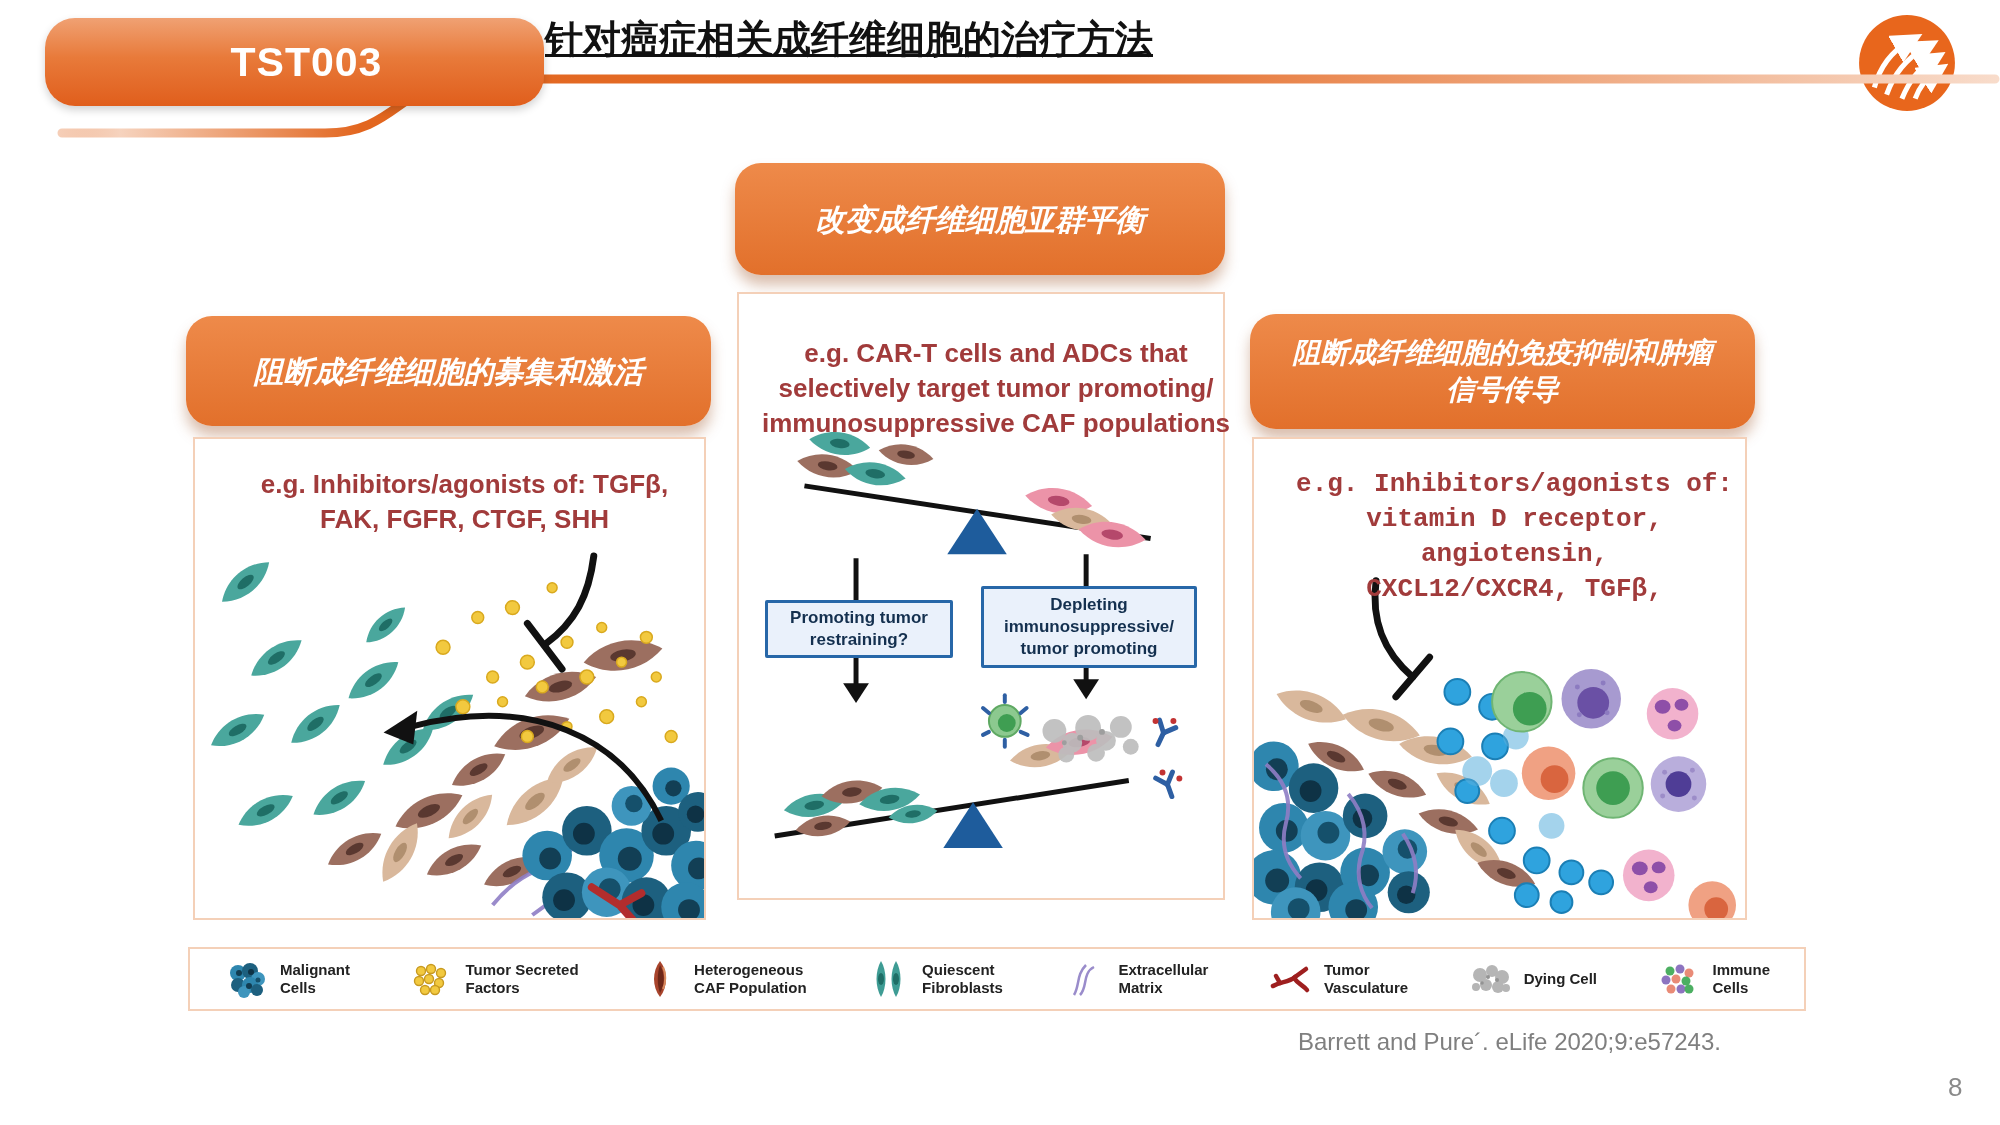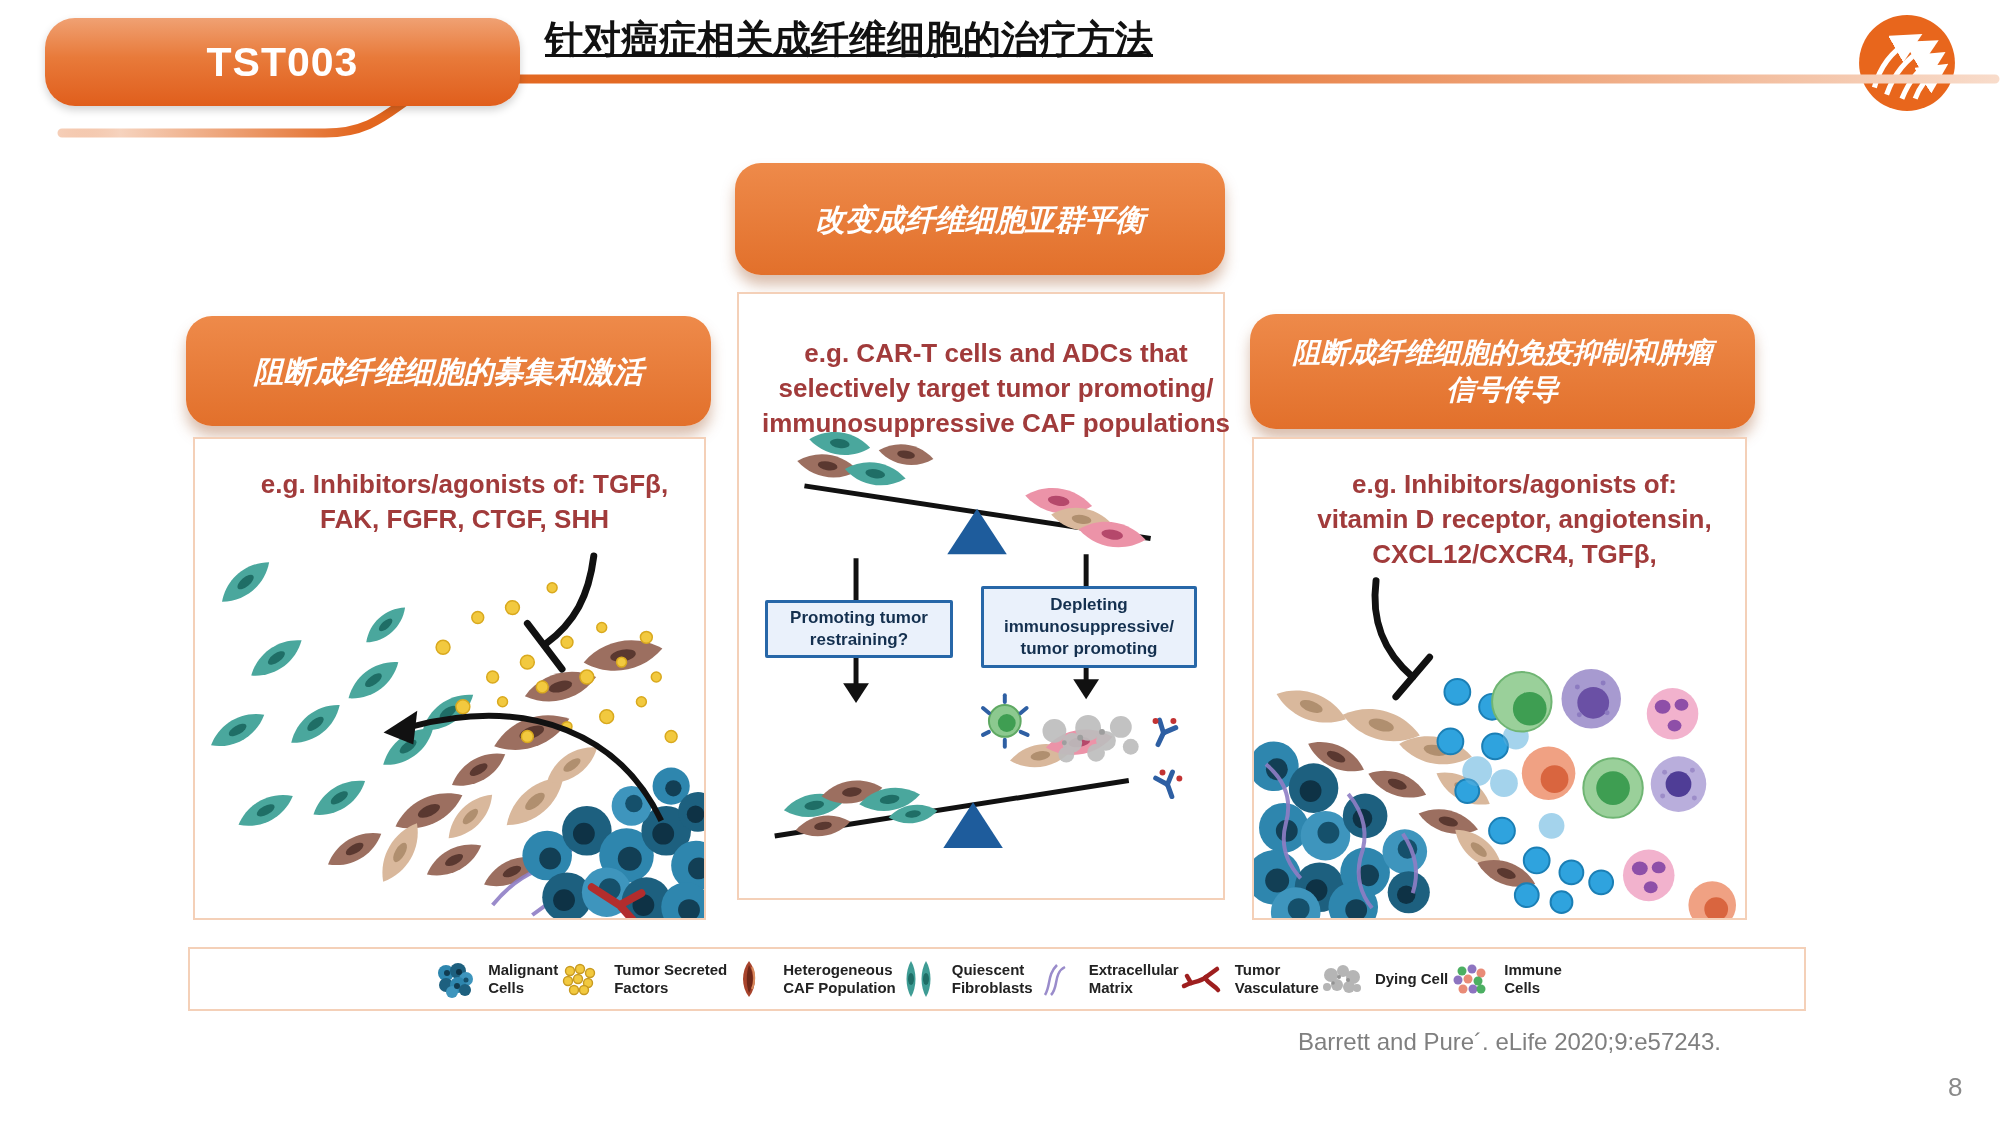--- a/index.html
+++ b/index.html
@@ -7,21 +7,21 @@
     width:2000px;height:1125px;position:relative;overflow:hidden;
     background:#ffffff;font-family:"Liberation Sans",sans-serif;
   }
   .abs{position:absolute;}
   
   .badge{
     left:45px;top:18px;width:475px;height:88px;border-radius:30px;
     background:linear-gradient(180deg,#F0A173 0%,#E87A3A 45%,#E05E1C 100%);
     display:flex;align-items:center;justify-content:center;
     color:#fff;font-size:41px;font-weight:bold;letter-spacing:1px;
-    box-shadow:0 4px 8px rgba(0,0,0,.18);z-index:3;
+    box-shadow:0 4px 8px rgba(0,0,0,.18);z-index:3;padding-left:24px;
   }
   .swoosh{left:0;top:0;width:2000px;height:180px;z-index:2;pointer-events:none;}
   .page-title{
     left:545px;top:14px;font-size:38px;font-weight:bold;color:#111;
     white-space:nowrap;z-index:3;text-decoration:underline;
   }
   .logo{left:1856px;top:12px;width:102px;height:102px;}
   
   .h-box{
     background:linear-gradient(180deg,#EE8A4A,#E2702B);
@@ -39,36 +39,36 @@
   .p-center{left:737px;top:292px;width:488px;height:608px;}
   .p-right{left:1252px;top:437px;width:495px;height:483px;}
   .ex-text{
     position:absolute;left:0;width:100%;text-align:center;
     color:#A13B3B;font-weight:bold;font-size:26px;line-height:1.35;
     white-space:pre-line;
     padding-left:15px;
   }
   .p-left .ex-text{top:28px;}
   .p-center .ex-text{top:42px;}
-  .p-right .ex-text{top:28px;}
+  .p-right .ex-text{top:28px;font-family:Liberation Mono, monospace;}
   .panel-svg{position:absolute;left:0;top:0;width:100%;height:100%;}
   .balance-box{
     position:absolute;background:#EAF1FB;border:3px solid #2767A8;
     color:#14304F;font-weight:bold;font-size:17px;line-height:1.3;
     display:flex;align-items:center;justify-content:center;text-align:center;
     white-space:pre-line;border-radius:2px;box-sizing:border-box;
   }
   .bb-left{left:26px;top:306px;width:188px;height:58px;}
   .bb-right{left:242px;top:292px;width:216px;height:82px;}
   
   .legend{
     left:188px;top:947px;width:1618px;height:64px;
     border:2px solid #F4D0B8;box-sizing:border-box;background:#fff;
-    display:flex;align-items:center;justify-content:center;
-    padding:0 50px;
+    display:flex;align-items:center;justify-content:space-between;
+    padding:0 34px;
   }
   .legend-item{display:flex;align-items:center;gap:12px;}
   .legend-label{
     font-size:15px;font-weight:bold;color:#222;line-height:1.2;
     white-space:pre-line;
   }
   
   .citation{left:1298px;top:1028px;font-size:24px;color:#7F7F7F;}
   .page-num{left:1948px;top:1072px;font-size:26px;color:#8A8A8A;}
 </style>

